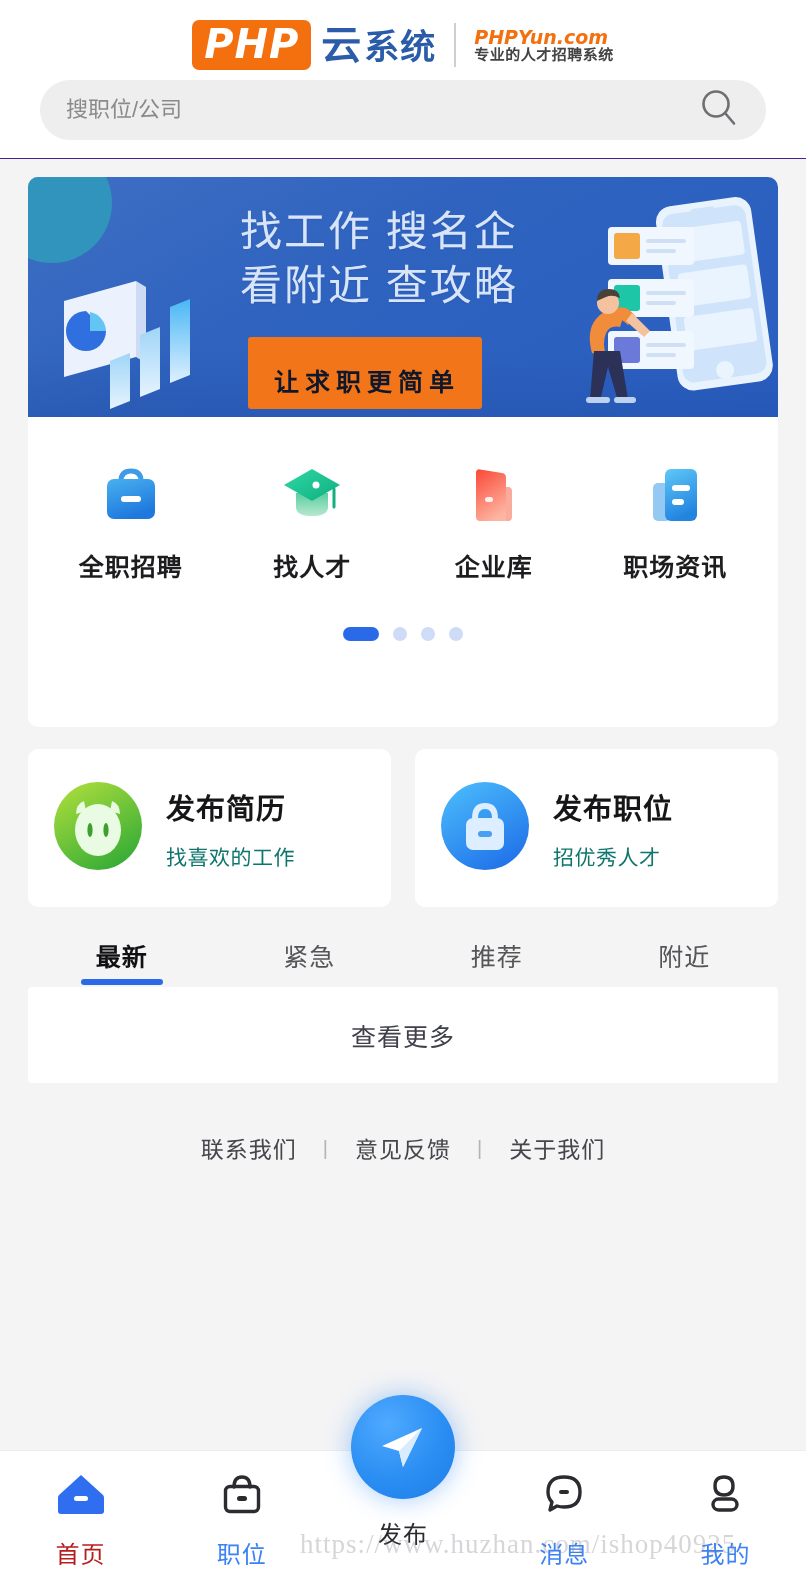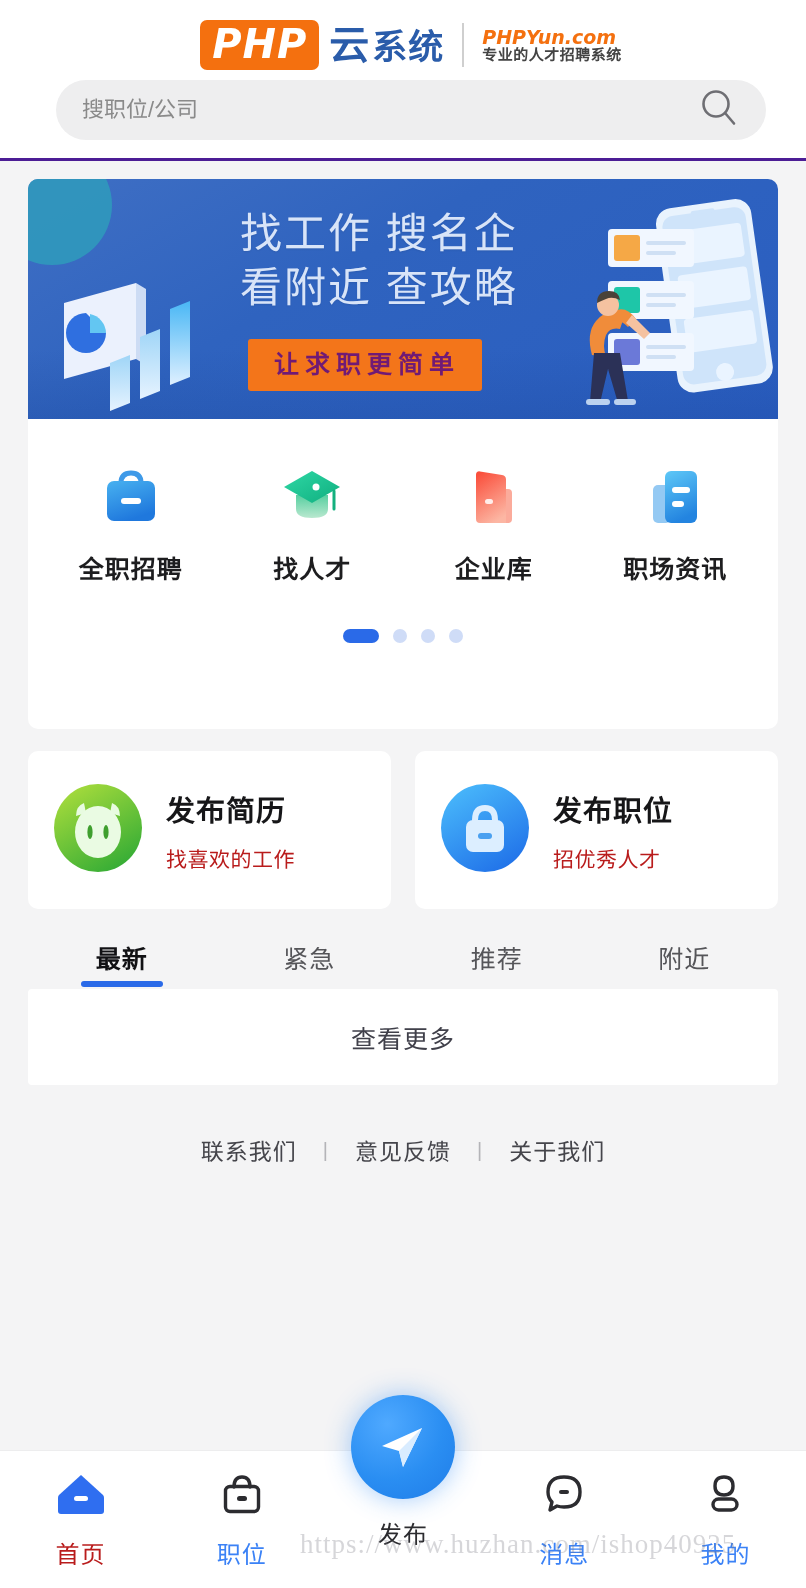--- a/index.html
+++ b/index.html
@@ -14,22 +14,22 @@
     position: relative;
     width: 806px;
     height: 1588px;
     background: #f4f4f5;
     overflow: hidden;
   }
 
   
   .header {
     background: #ffffff;
-    padding: 14px 0 18px 16px;
-    border-bottom: 3px solid #4c1d95;
+    padding: 14px 0 18px 0;
+    border-bottom: 1px solid #4c1d95;
   }
   .logo-row {
     display: flex;
     align-items: center;
     justify-content: center;
     gap: 10px;
     height: 62px;
   }
   .logo-php {
     background: #f4700f;
@@ -133,25 +133,25 @@
     line-height: 1.28;
     letter-spacing: 2px;
     font-weight: 400;
     white-space: nowrap;
     text-shadow: 0 1px 2px rgba(0,0,0,.08);
   }
   .banner-cta {
     position: absolute;
     left: 220px; top: 160px;
     background: #f3751a;
-    color: #701a75;
+    color: #0f172a;
     font-size: 25px;
     font-weight: 700;
     letter-spacing: 6px;
-    padding: 5px 22px 11px 26px;
+    padding: 25px 22px 11px 26px;
     border-radius: 3px;
     white-space: nowrap;
   }
   .banner-left-art { position: absolute; left: 30px; top: 72px; }
   .banner-right-art { position: absolute; right: 4px; top: 6px; }
 
   
   .icon-grid {
     display: flex;
     padding: 40px 12px 0 12px;
@@ -192,21 +192,21 @@
     border-radius: 10px;
     padding: 26px 18px 26px 22px;
     display: flex;
     align-items: center;
     gap: 20px;
     min-height: 158px;
   }
   .card .badge { flex: 0 0 auto; }
   .card .txt { display: flex; flex-direction: column; gap: 14px; }
   .card .t1 { font-size: 29px; font-weight: 700; color: #161618; letter-spacing: 1px; }
-  .card .t2 { font-size: 21px; color: #b91c1c; letter-spacing: 0.5px; }
+  .card .t2 { font-size: 21px; color: #0f766e; letter-spacing: 0.5px; }
 
   
   .tabs {
     display: flex;
     margin: 16px 28px 0 28px;
     background: transparent;
   }
   .tab {
     flex: 1;
     text-align: center;

